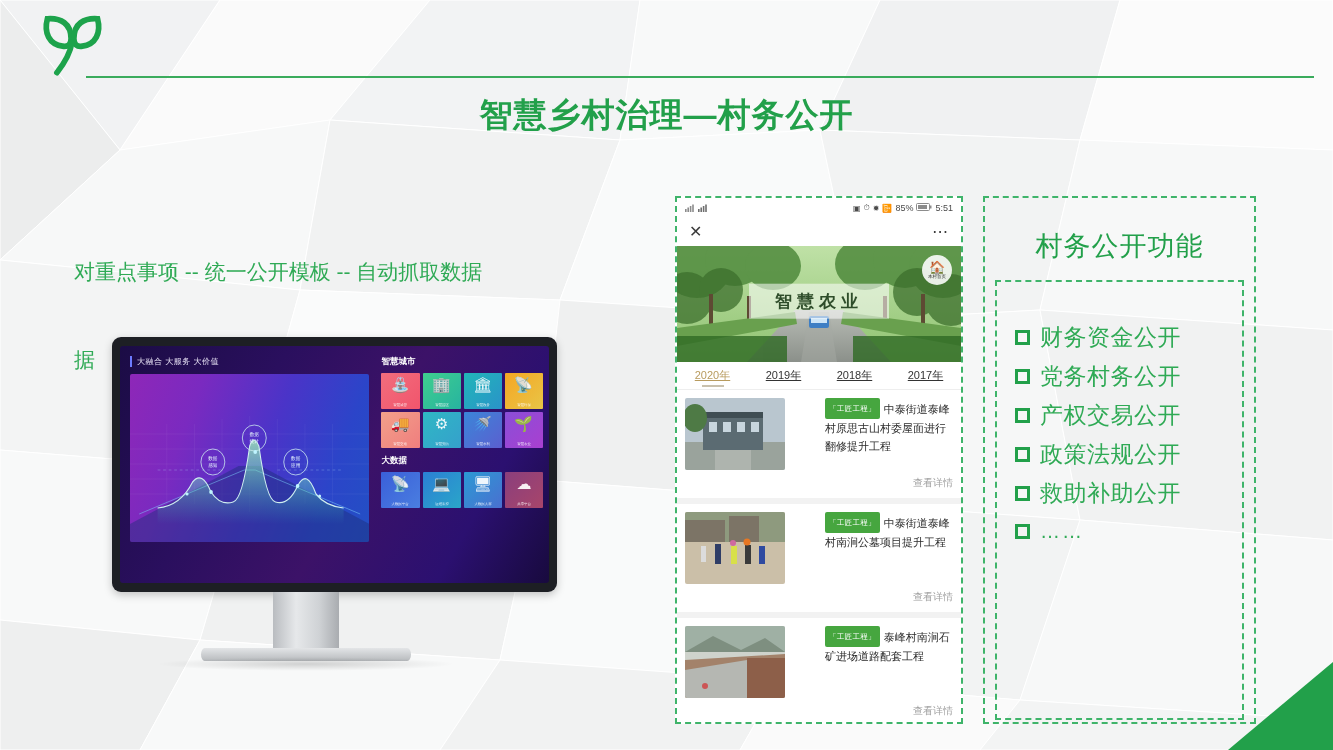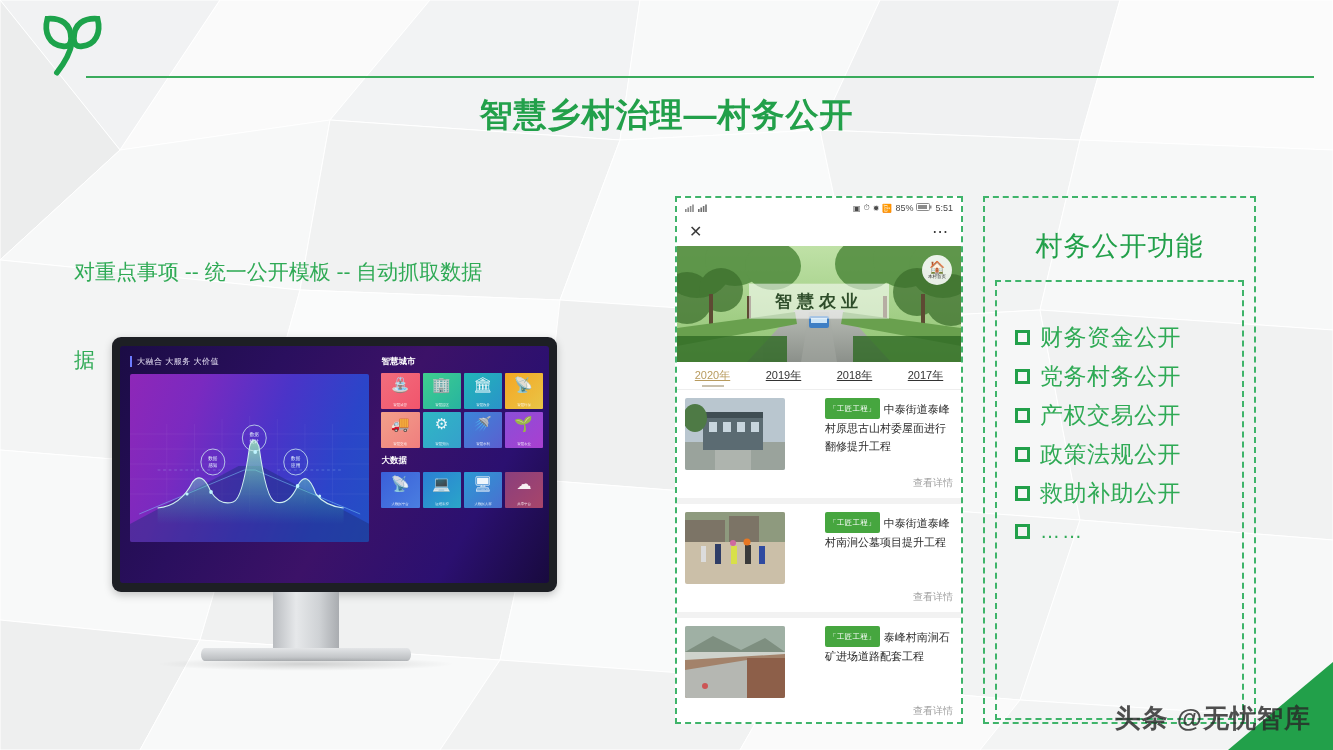--- a/index.html
+++ b/index.html
@@ -598,15 +598,14 @@
           <span class="feature-label">救助补助公开</span>
         </div>
         <div class="feature-item ellipsis">
           <span class="feature-box"></span>
           <span class="feature-label">……</span>
         </div>
       </div>
   </div>
 
   <div class="corner-tri"></div>
-  <div class="watermark">头条 @无忧智库</div>
 
 </div>
 
 </body></html>

